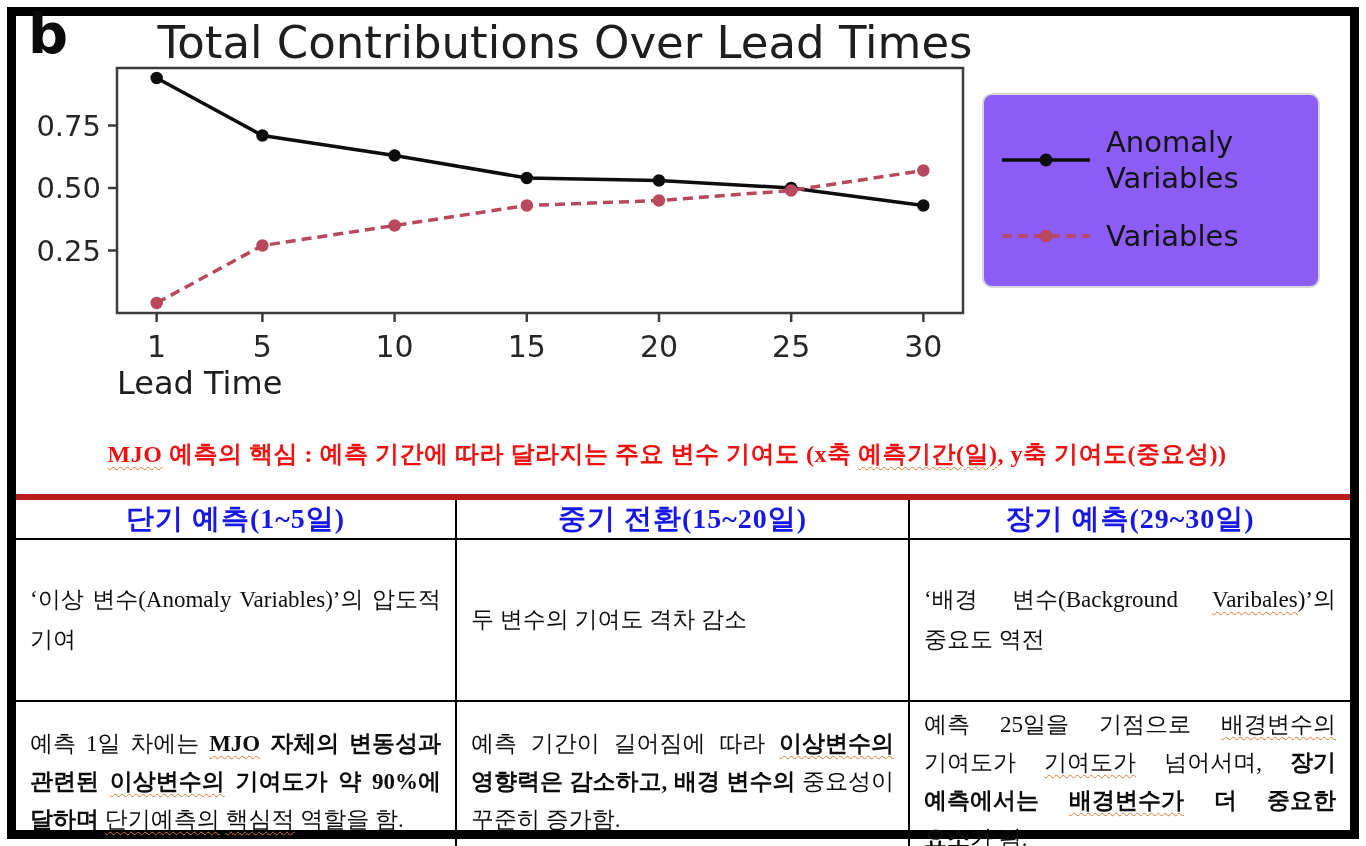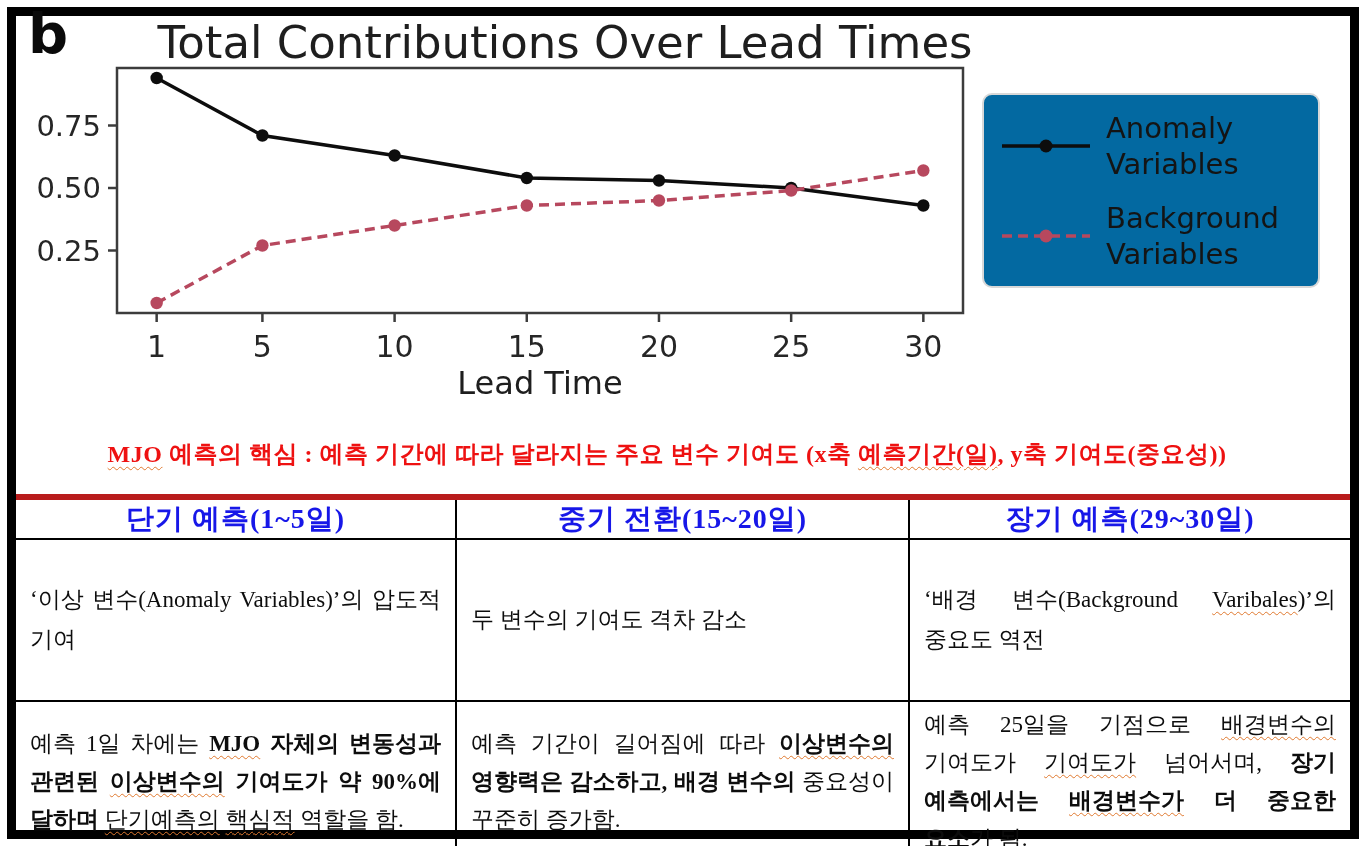--- a/index.html
+++ b/index.html
@@ -7,25 +7,25 @@
   .page{position:absolute;left:0;top:0;width:1366px;height:846px;background:#fff;}
   .frame{position:absolute;left:7px;top:7px;right:7px;bottom:7px;border:9px solid #000;box-sizing:border-box;}
 
   
   .panel-label{position:absolute;left:28px;top:6px;font-family:"DejaVu Sans","Liberation Sans",sans-serif;
                font-weight:800;font-size:56px;color:#0a0a0a;line-height:1;}
   .chart-title{position:absolute;left:120px;top:16px;width:890px;text-align:center;
                font-family:"DejaVu Sans","Liberation Sans",sans-serif;font-size:45px;color:#1e1e1e;}
   #chart-svg{position:absolute;left:0;top:0;}
   #chart-svg text{font-family:"DejaVu Sans","Liberation Sans",sans-serif;fill:#262626;}
-  .xaxis-label{position:absolute;left:117px;top:364px;width:846px;text-align:center;
+  .xaxis-label{position:absolute;left:117px;top:364px;width:846px;
                font-family:"DejaVu Sans","Liberation Sans",sans-serif;font-size:32px;color:#1e1e1e;}
 
   .legend{position:absolute;left:982px;top:93px;width:338px;height:195px;box-sizing:border-box;
-          border:2px solid #d8d8d8;border-radius:10px;background:#0369a1;
+          border:2px solid #d8d8d8;border-radius:10px;background:#8b5cf6;
           display:flex;flex-direction:column;justify-content:center;gap:18px;padding:10px 0 10px 14px;}
   .legend-entry{display:flex;align-items:center;gap:12px;}
   .legend-label{font-family:"DejaVu Sans","Liberation Sans",sans-serif;font-size:29px;line-height:36px;color:#141414;}
 
   
   .caption{position:absolute;left:4px;top:438px;width:1326px;text-align:center;
            font-size:24px;font-weight:bold;color:#ee1111;letter-spacing:0.5px;}
 
   
   .summary-table{position:absolute;left:16px;top:494px;width:1334px;height:352px;box-sizing:border-box;
@@ -104,21 +104,20 @@
         <div>Anomaly</div>
         <div>Variables</div>
       </div>
     </div>
     <div class="legend-entry">
       <svg class="legend-sample" width="96" height="44">
           <line x1="4" x2="92" y1="22" y2="22" stroke="#b7485e" stroke-width="3.5" stroke-dasharray="10 6"></line>
           <circle cx="48" cy="22" r="6.5" fill="#b7485e"></circle>
         </svg>
       <div class="legend-label">
-        <div>Background</div>
         <div>Variables</div>
       </div>
     </div>
   </div>
 
   <div class="caption"><span class="sq">MJO</span><span> 예측의 핵심 : 예측 기간에 따라 달라지는 주요 변수 기여도 (x축 </span><span class="sq">예측기간(일)</span><span>, y축 기여도(중요성))</span></div>
 
   <div class="summary-table">
     <div class="th">단기 예측(1~5일)</div>
     <div class="th">중기 전환(15~20일)</div>

